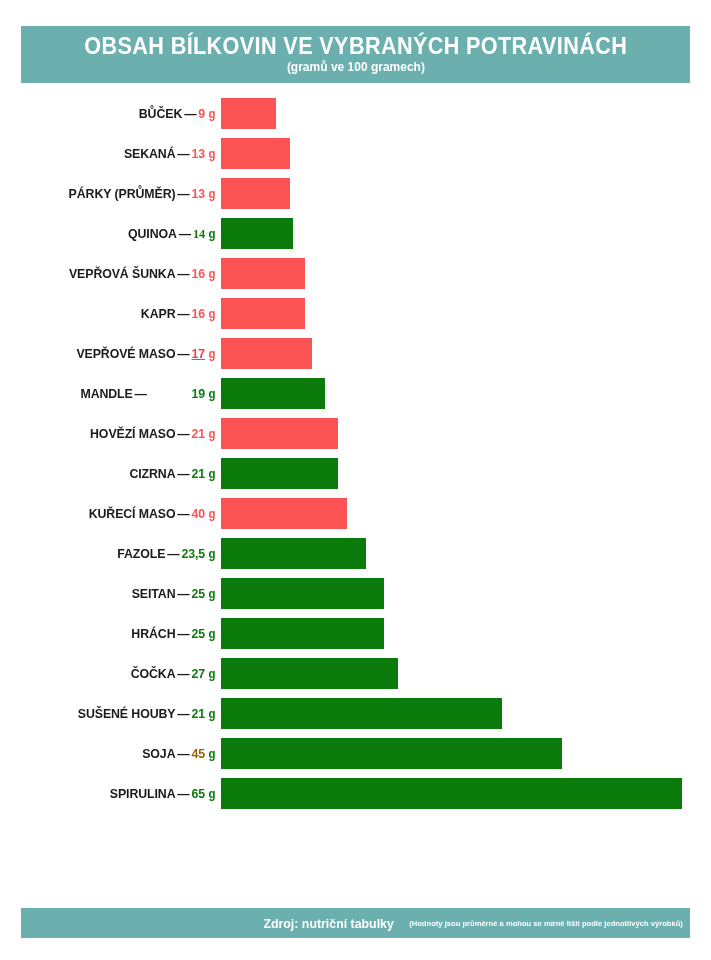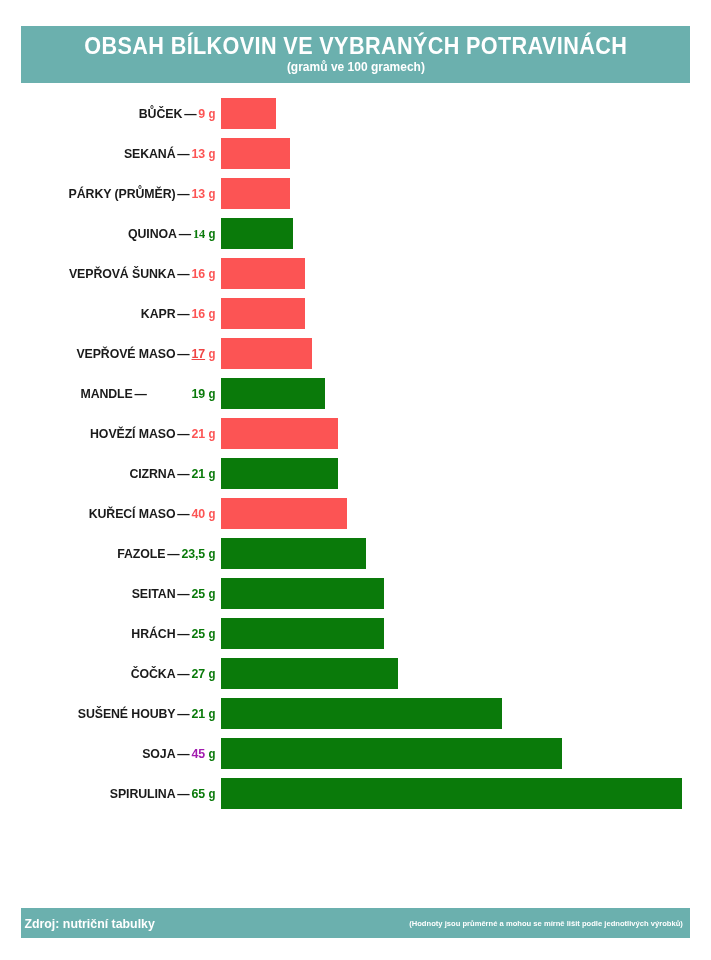--- a/index.html
+++ b/index.html
@@ -108,21 +108,21 @@
   
   .footer-band {
     position: absolute;
     left: 21px;
     top: 908px;
     width: 669px;
     height: 30px;
     background: #6bb0ae;
     display: flex;
     align-items: center;
-    justify-content: space-between;
+    justify-content: flex-end;
     text-align: center;
   }
   .footer-main {
     color: #ffffff;
     font-weight: bold;
     font-size: 13px;
     transform: scaleX(0.95);
     white-space: nowrap;
   }
   .footer-note {
@@ -235,21 +235,21 @@
           <div class="bar" style="width: 177px; background: rgb(10, 122, 10);"></div>
         </div>
       </div>
       <div class="row">
         <div class="row-label"><span>SUŠENÉ HOUBY</span><span class="dash">—</span><span class="value" style="color: rgb(10, 122, 10);">21</span> <span class="unit" style="color: rgb(10, 122, 10);">g</span></div>
         <div class="bar-wrap">
           <div class="bar" style="width: 281px; background: rgb(10, 122, 10);"></div>
         </div>
       </div>
       <div class="row">
-        <div class="row-label"><span>SOJA</span><span class="dash">—</span><span class="value" style="color: #a21caf; text-align: right;">45</span> <span class="unit" style="color: rgb(10, 122, 10);">g</span></div>
+        <div class="row-label"><span>SOJA</span><span class="dash">—</span><span class="value" style="color: #a16207; text-align: right;">45</span> <span class="unit" style="color: rgb(10, 122, 10);">g</span></div>
         <div class="bar-wrap">
           <div class="bar" style="width: 341px; background: rgb(10, 122, 10);"></div>
         </div>
       </div>
       <div class="row">
         <div class="row-label"><span>SPIRULINA</span><span class="dash">—</span><span class="value" style="color: rgb(10, 122, 10);">65</span> <span class="unit" style="color: rgb(10, 122, 10);">g</span></div>
         <div class="bar-wrap">
           <div class="bar" style="width: 461px; background: rgb(10, 122, 10);"></div>
         </div>
       </div>

